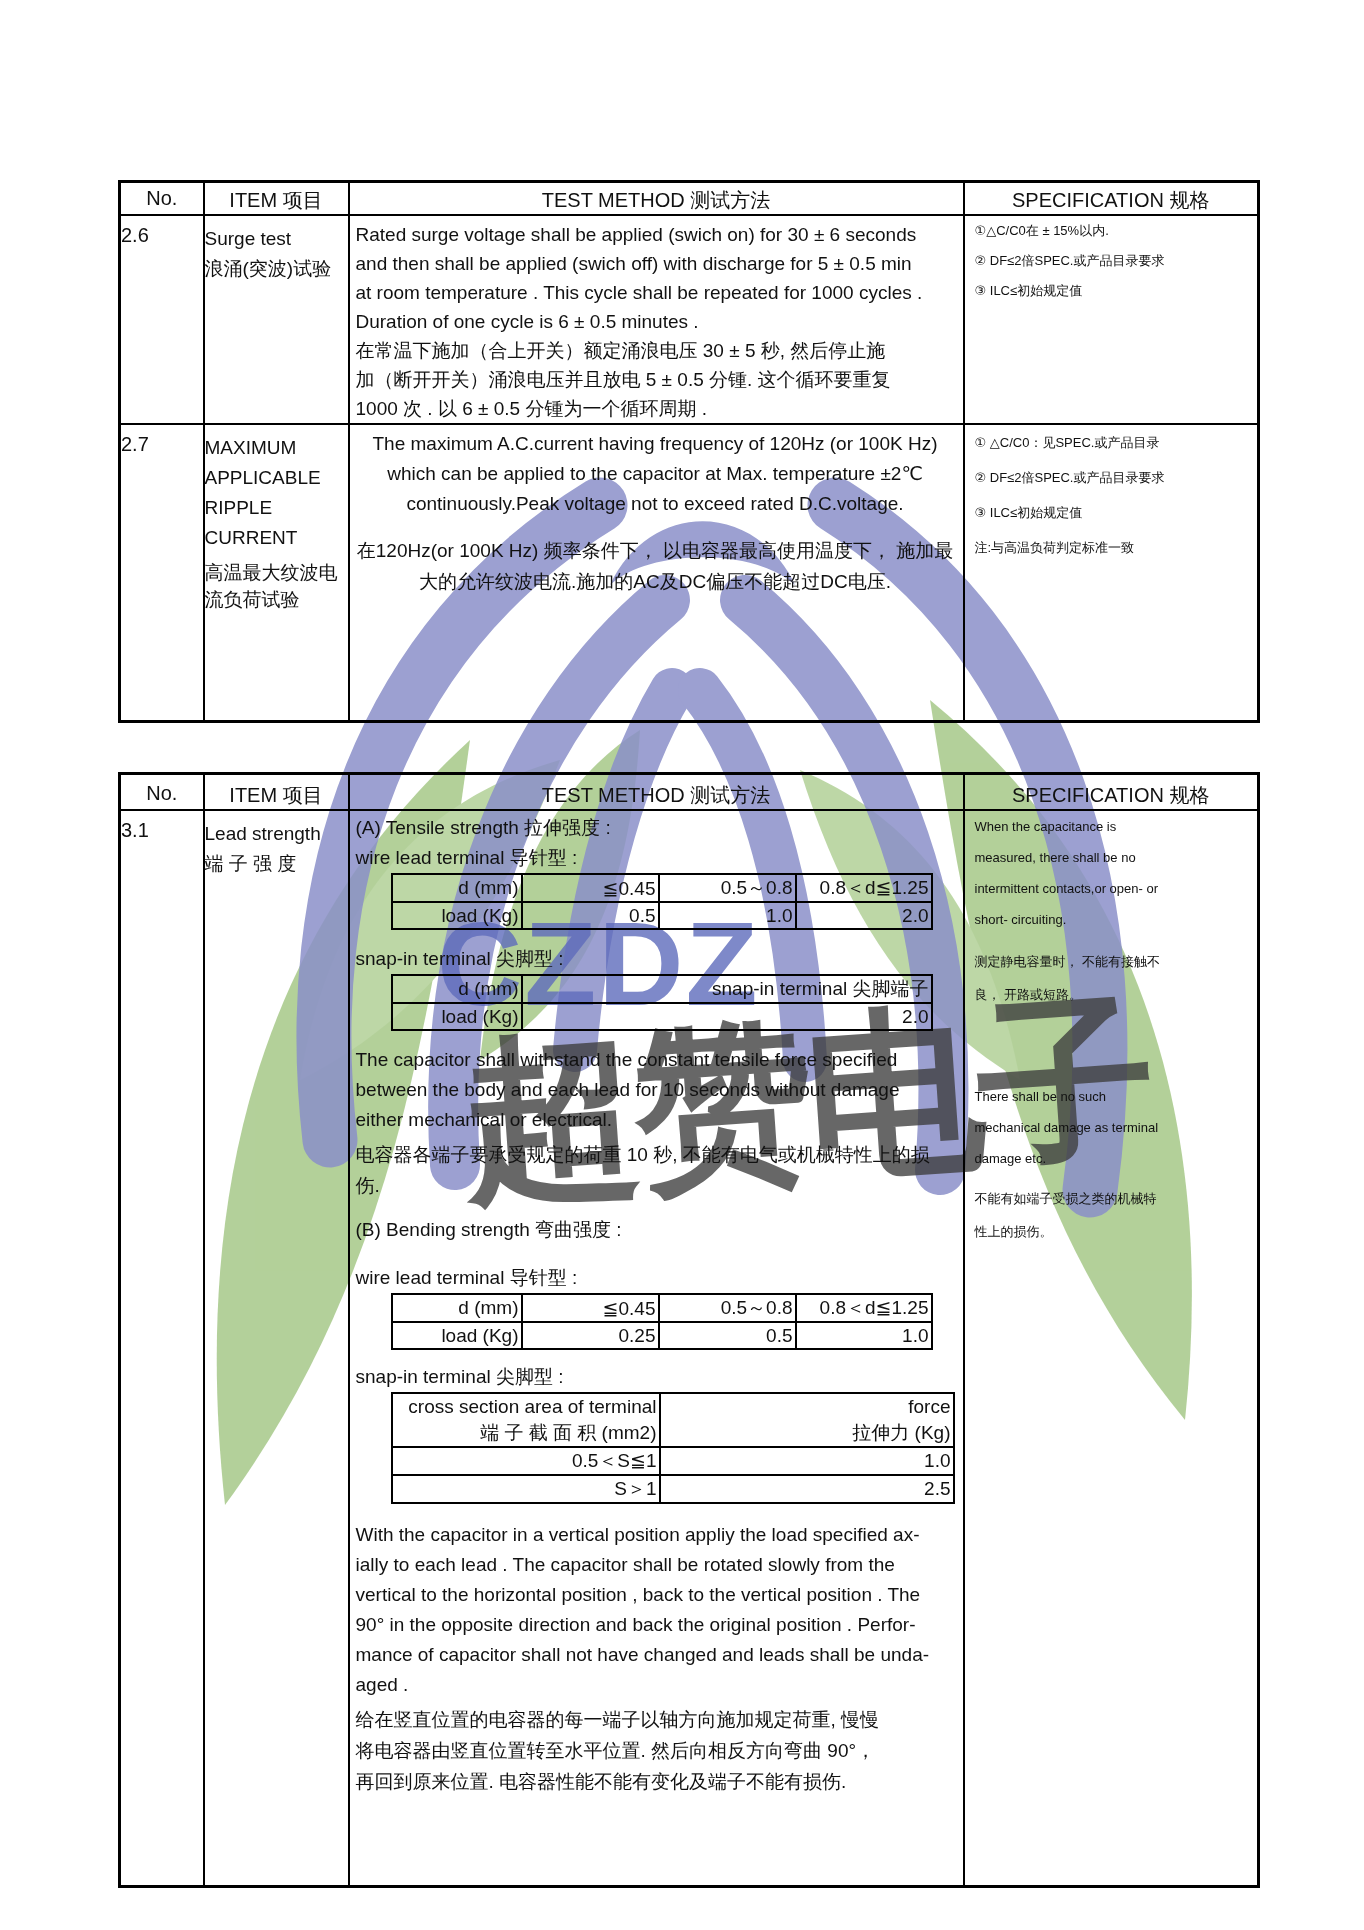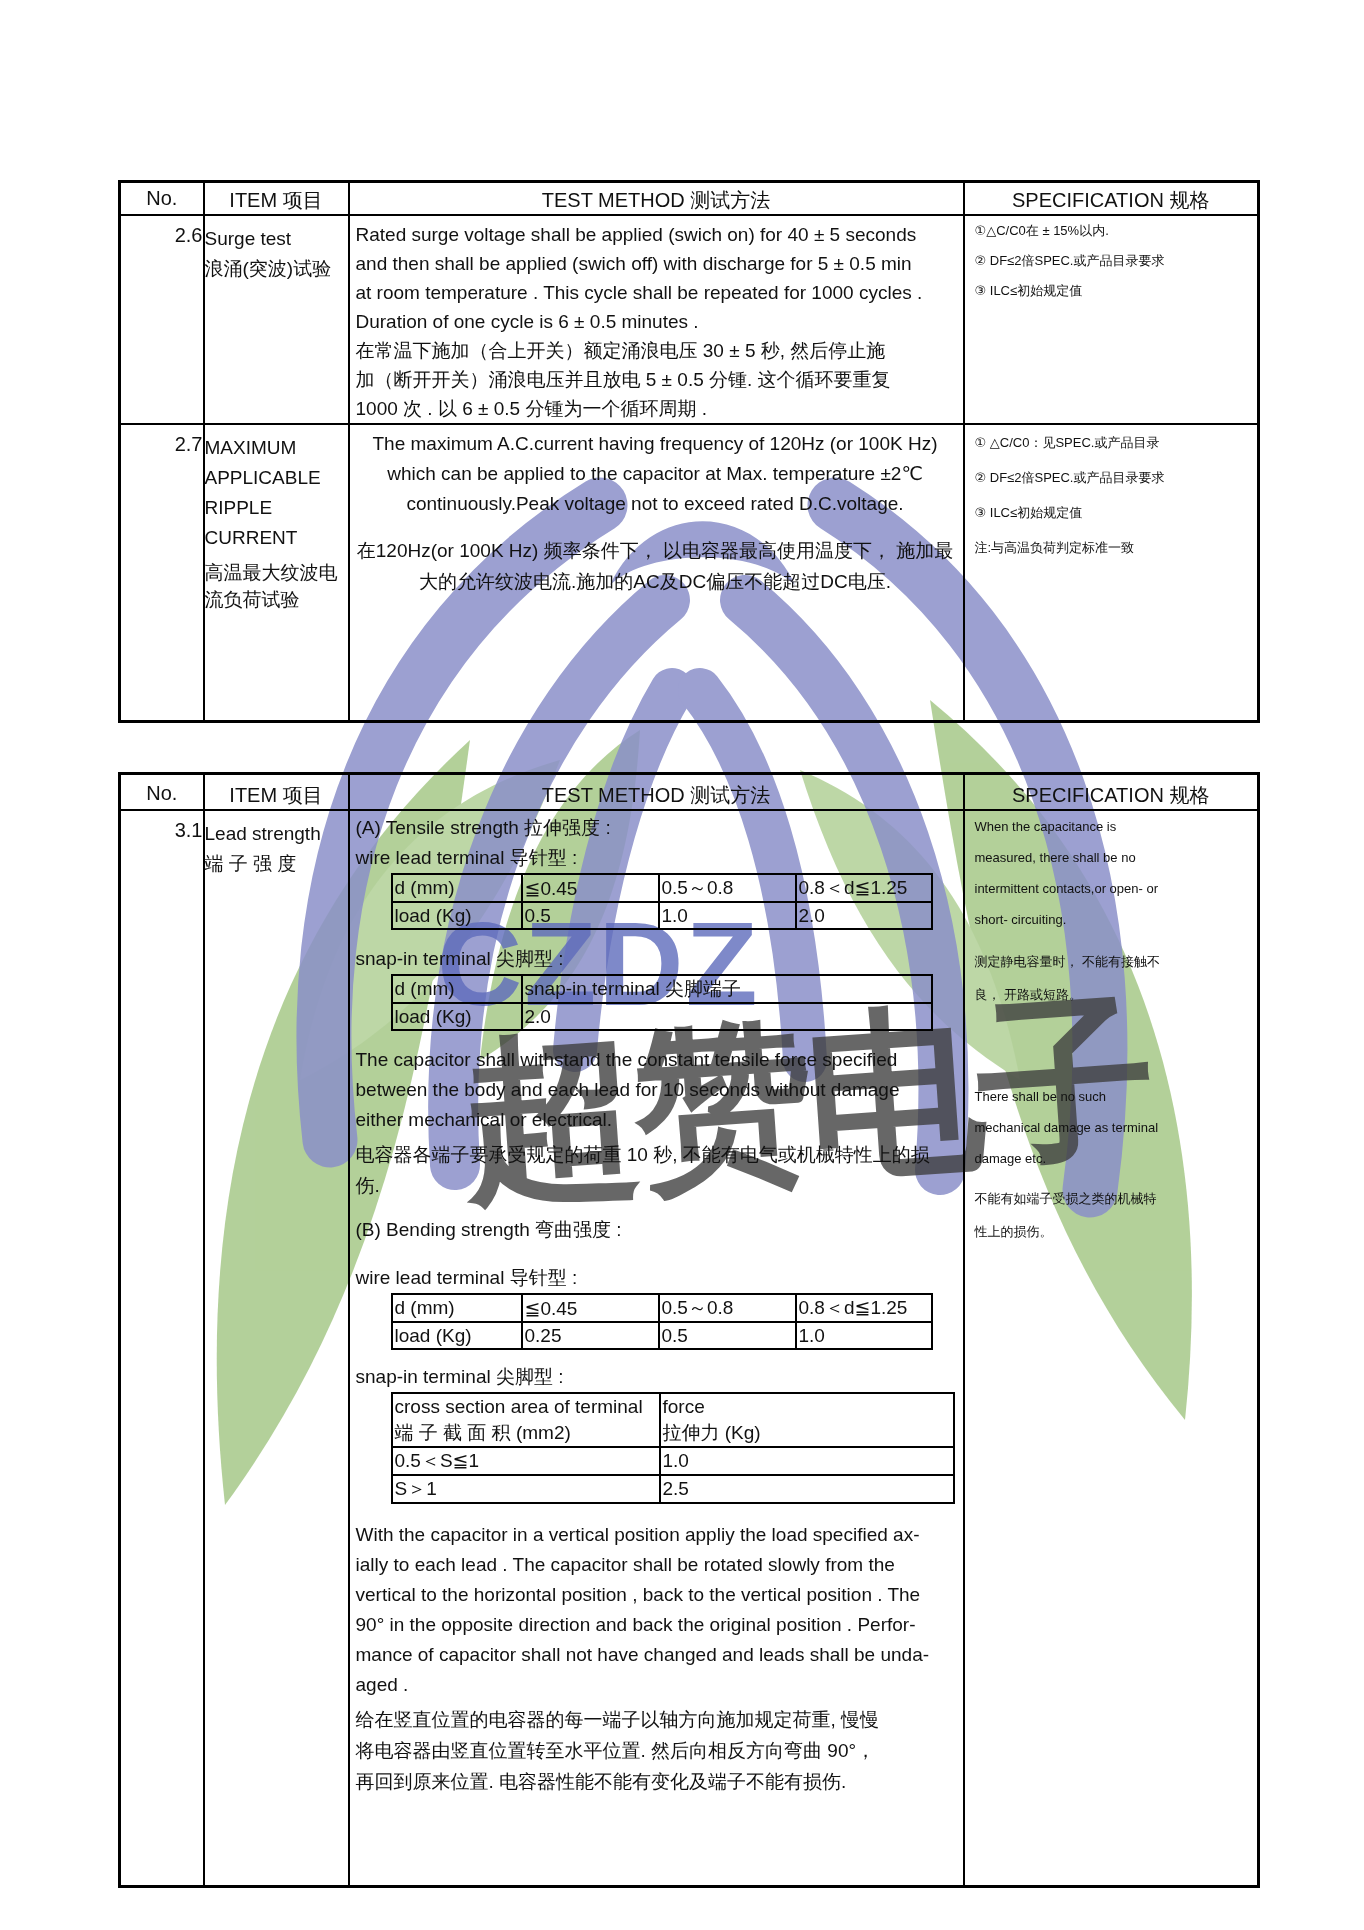--- a/index.html
+++ b/index.html
@@ -17,21 +17,21 @@
   table.doc th, table.doc td { border:2px solid #000; vertical-align:top; background:transparent;margin-top:8px; }
   table.doc th { font-weight:normal; font-size:20px; text-align:center; }
 
   .t1 { position:absolute; left:118px; top:180px; }
   .t2 { position:absolute; left:118px; top:772px; }
   .t1 th { height:31px; padding-top:4px; }
   .t2 th { height:36px; padding-top:7px; }
 
   .section-heading { position:absolute; left:104px; top:736px; font-size:24px; color:#000; letter-spacing:0.2px; }
 
-  td.no-cell  { text-align:right; font-size:20px; padding-top:8px; }
+  td.no-cell  { text-align:left; font-size:20px; padding-top:8px; }
   td.item-cell{ font-size:19px; padding-top:8px; line-height:30px; }
   td.method-cell { font-size:19px; padding:4px 8px 0 6px; }
   td.spec-cell   { font-size:13px; padding:0 8px 0 10px; }
 
   .r26-method .ln { line-height:29px; }
   .r26-spec { padding-top:42px; line-height:30px; }
 
   .r27-item { padding-top:14px; line-height:27px; }
   .r27-item .cn { margin-top:6px; line-height:27px; }
   .r27-method { padding-top:24px;text-align:center; }
@@ -42,21 +42,21 @@
   .r31-item { padding-top:16px; line-height:30px; }
   .r31-method { padding-top:14px; }
   .r31-method .h { line-height:26px; }
   .r31-method .lbl { line-height:26px; }
   .mt2 { margin-top:2px; } .mt4{ margin-top:4px; }
   .mt14{ margin-top:14px; } .mt16{ margin-top:16px; } .mt22{ margin-top:22px; }
   .para-en { line-height:30px; }
   .para-cn { line-height:31px; }
 
   table.inner { border-collapse:collapse; table-layout:fixed; margin-left:35px; background:transparent; }
-  table.inner td { border:2px solid #000; text-align:left; font-size:19px; height:27px; vertical-align:middle; padding:0 2px; background:transparent; }
+  table.inner td { border:2px solid #000; text-align:right; font-size:19px; height:27px; vertical-align:middle; padding:0 2px; background:transparent; }
   table.inner.w540 { width:540px; }
   table.inner.w562 { width:562px; }
   td.tb2-head { height:56px; line-height:26px; }
 
   .r31-spec { padding-top:60px; line-height:31px; }
   .r31-spec .p2 { margin-top:10px; line-height:33px; }
   .r31-spec .p3 { margin-top:70px; }
   .r31-spec .p4 { margin-top:8px; line-height:33px; }
 </style>
 </head>
@@ -102,21 +102,21 @@
         <th>SPECIFICATION 规格</th>
       </tr>
       <tr>
         <td class="no-cell" style="height:203px">2.6</td>
         <td class="item-cell">
               <div>Surge test</div>
               <div>浪涌(突波)试验</div>
             </td>
         <td class="method-cell r26-method">
           <div class="ln">
-                <div>Rated surge voltage shall be applied (swich on) for 40 ± 5 seconds</div>
+                <div>Rated surge voltage shall be applied (swich on) for 30 ± 6 seconds</div>
                 <div>and then shall be applied (swich off) with discharge for 5 ± 0.5 min</div>
                 <div>at room temperature . This cycle shall be repeated for 1000 cycles .</div>
                 <div>Duration of one cycle is 6 ± 0.5 minutes .</div>
                 <div>在常温下施加（合上开关）额定涌浪电压 30 ± 5 秒, 然后停止施</div>
                 <div>加（断开开关）涌浪电压并且放电 5 ± 0.5 分锺. 这个循环要重复</div>
                 <div>1000 次 . 以 6 ± 0.5 分锺为一个循环周期 .</div>
               </div>
         </td>
         <td class="spec-cell r26-spec">
               <div>①△C/C0在 ± 15%以内.</div>

